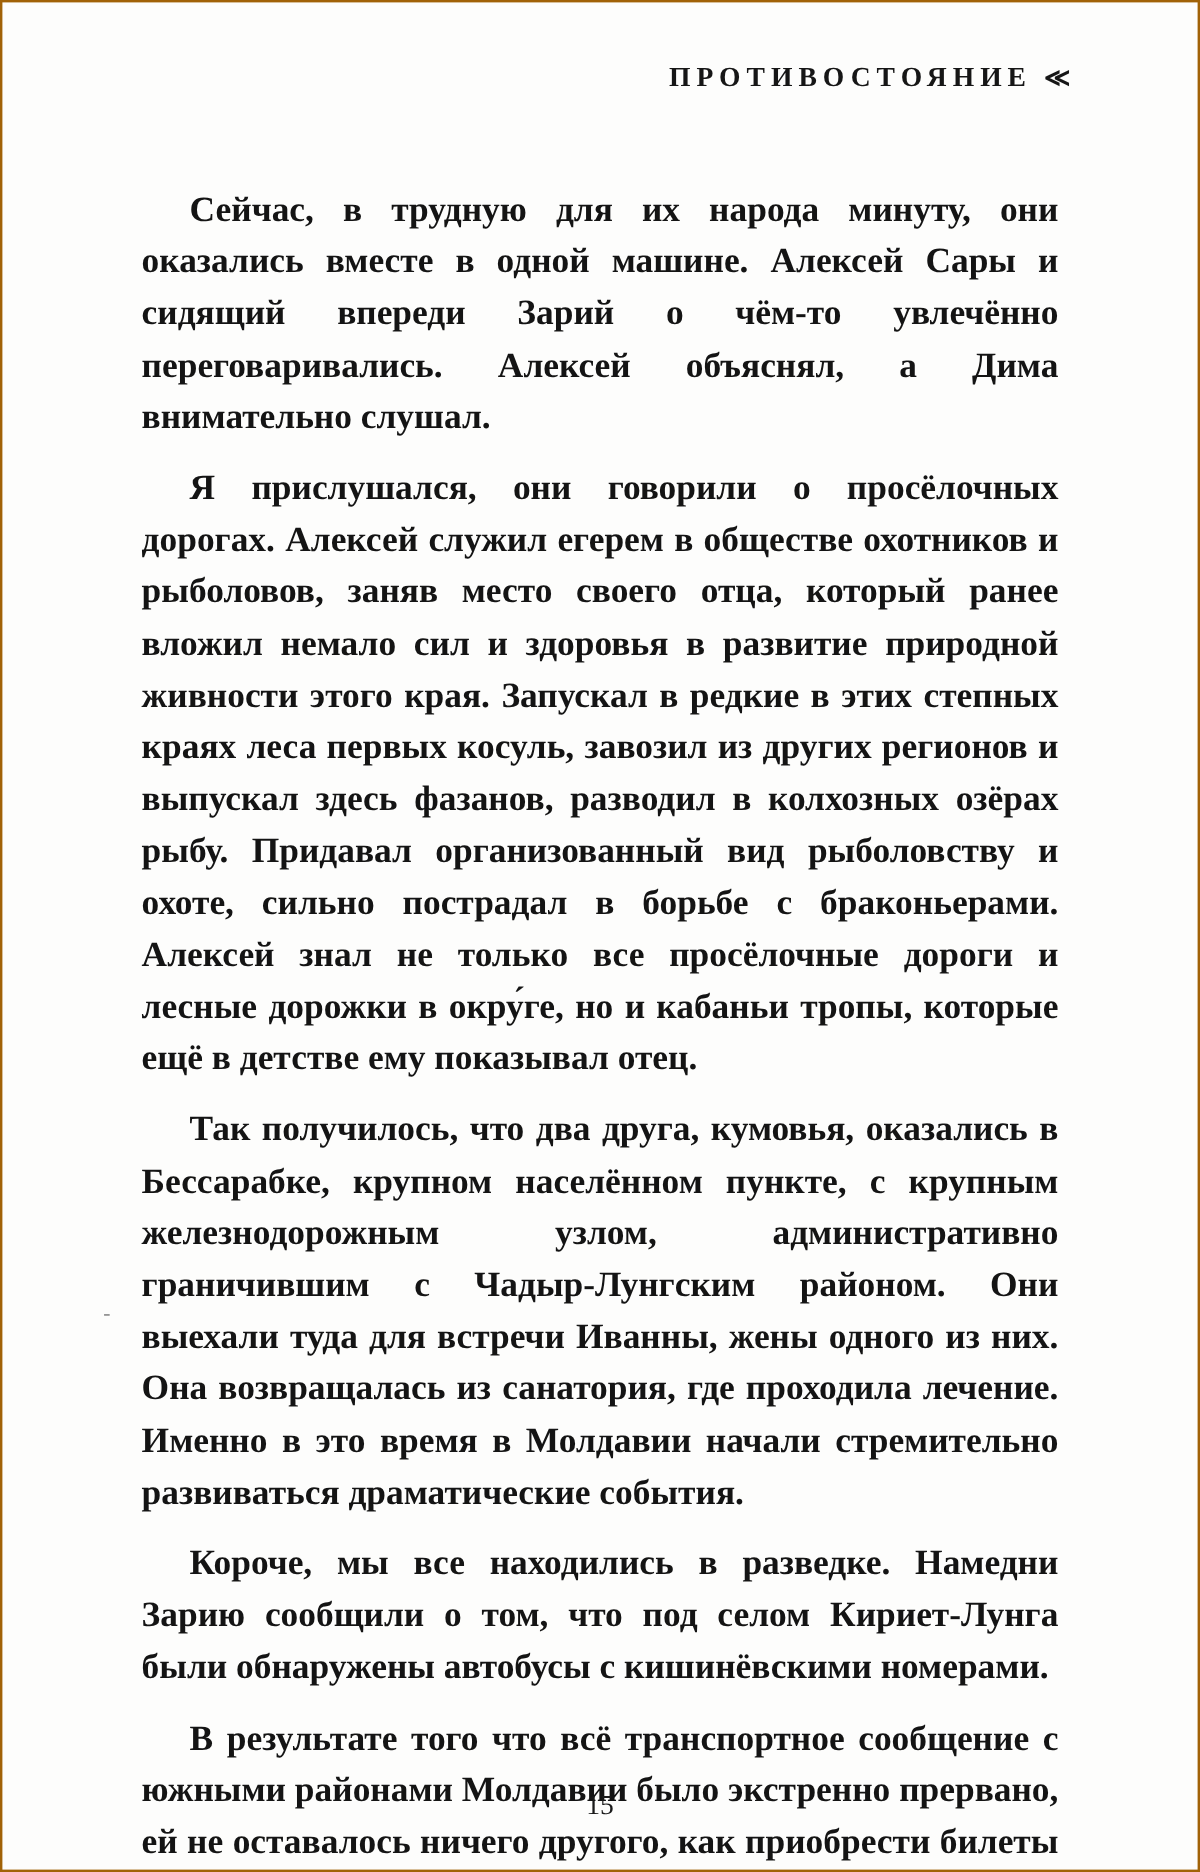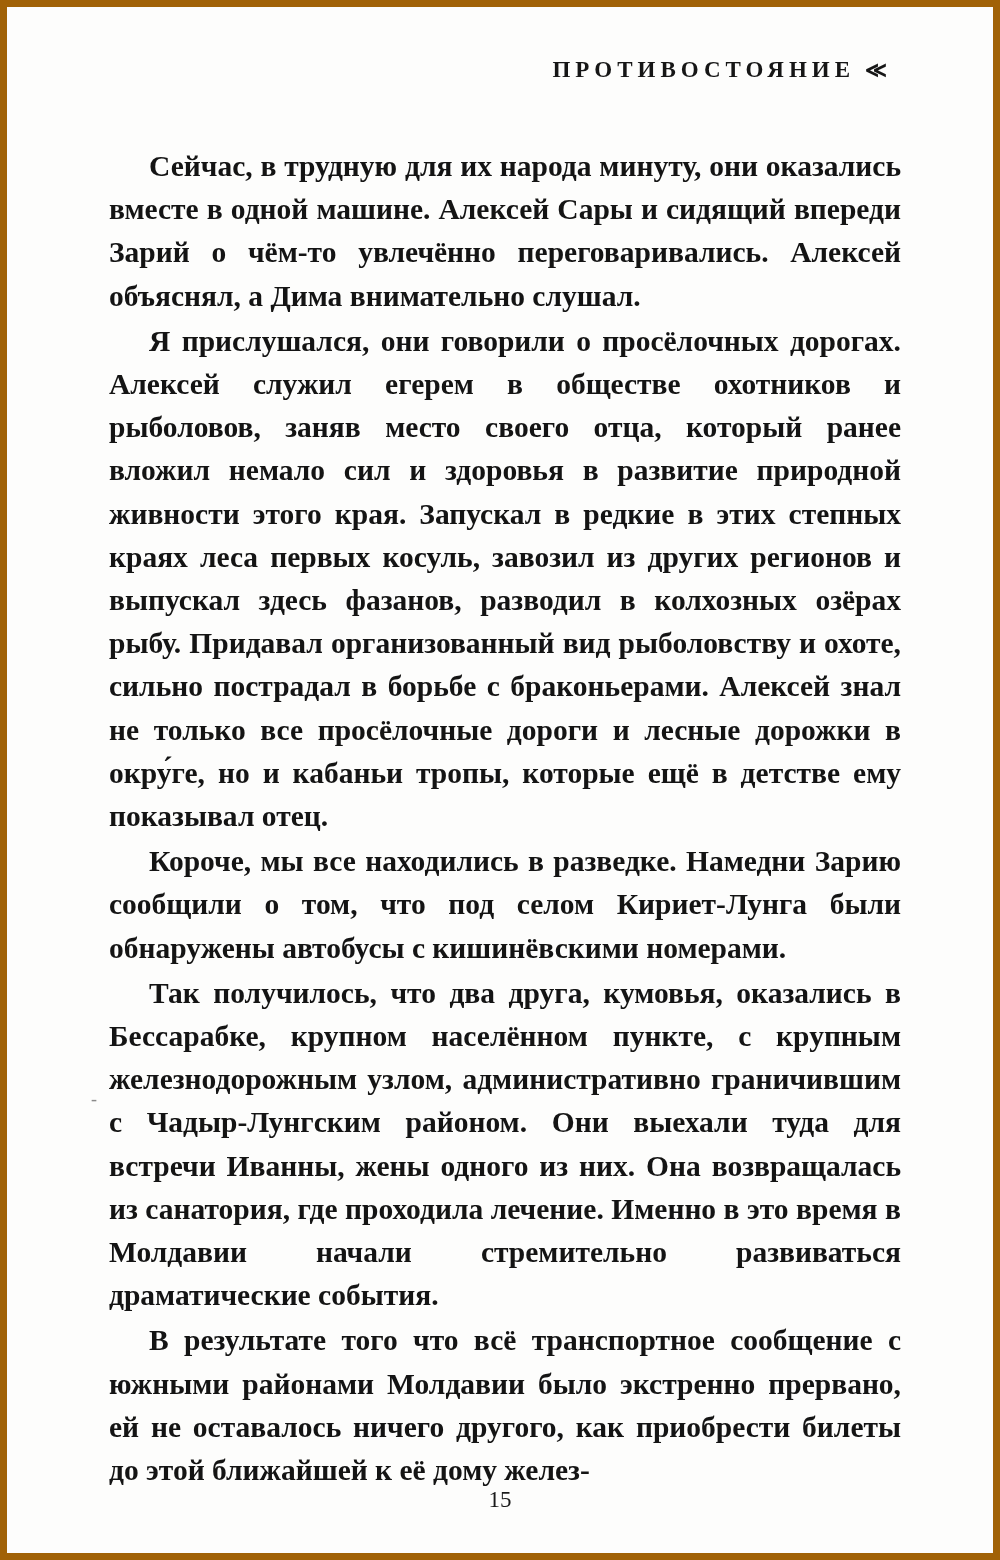--- a/index.html
+++ b/index.html
@@ -6,21 +6,21 @@
     margin: 0;
     padding: 0;
     background: #e9e9e9;
   }
   .page {
     position: relative;
     width: 1000px;
     height: 1560px;
     margin: 0 auto;
     background: #fdfdfc;
-    border: 7px solid #a16207;
+    border: 2px solid #a16207;
     box-sizing: border-box;
     font-family: "Liberation Serif", serif;
     color: #121212;
     overflow: hidden;
   }
   .running-header {
     position: absolute;
     top: 50px;
     right: 106px;
     font-size: 23px;
@@ -39,21 +39,21 @@
     top: 136px;
     left: 100px;
     width: 796px;
     font-size: 29.5px;
     font-weight: bold;
     line-height: 1.465;
     text-align: justify;
     color: #141414;
   }
   .body-text p {
-    margin: 2px;
+    margin: 16px;
     text-indent: 40px;
   }
   .scan-artifact {
     position: absolute;
     left: 84px;
     top: 1082px;
     font-size: 18px;
     color: #8a8a8a;
   }
   .page-number {
@@ -72,22 +72,22 @@
 
 <div class="page">
 
   <div class="running-header">
     <span>ПРОТИВОСТОЯНИЕ</span><span class="mark">≪</span>
   </div>
 
   <div class="body-text">
     <p>Сейчас, в трудную для их народа минуту, они оказались вместе в одной машине. Алексей Сары и сидящий впереди Зарий о чём-то увлечённо переговаривались. Алексей объяснял, а Дима внимательно слушал.</p>
     <p>Я прислушался, они говорили о просёлочных дорогах. Алексей служил егерем в обществе охотников и рыболовов, заняв место своего отца, который ранее вложил немало сил и здоровья в развитие природной живности этого края. Запускал в редкие в этих степных краях леса первых косуль, завозил из других регионов и выпускал здесь фазанов, разводил в колхозных озёрах рыбу. Придавал организованный вид рыболовству и охоте, сильно пострадал в борьбе с браконьерами. Алексей знал не только все просёлочные дороги и лесные дорожки в окру́ге, но и кабаньи тропы, которые ещё в детстве ему показывал отец.</p>
+    <p>Так получилось, что два друга, кумовья, оказались в Бессарабке, крупном населённом пункте, с крупным железнодорожным узлом, административно граничившим с Чадыр-Лунгским районом. Они выехали туда для встречи Иванны, жены одного из них. Она возвращалась из санатория, где проходила лечение. Именно в это время в Молдавии начали стремительно развиваться драматические события.</p>
     <p>Короче, мы все находились в разведке. Намедни Зарию сообщили о том, что под селом Кириет-Лунга были обнаружены автобусы с кишинёвскими номерами.</p>
-    <p>Так получилось, что два друга, кумовья, оказались в Бессарабке, крупном населённом пункте, с крупным железнодорожным узлом, административно граничившим с Чадыр-Лунгским районом. Они выехали туда для встречи Иванны, жены одного из них. Она возвращалась из санатория, где проходила лечение. Именно в это время в Молдавии начали стремительно развиваться драматические события.</p>
     <p>В результате того что всё транспортное сообщение с южными районами Молдавии было экстренно прервано, ей не оставалось ничего другого, как приобрести билеты до этой ближайшей к её дому желез-</p>
   </div>
 
   <span class="scan-artifact">-</span>
 
   <div class="page-number">15</div>
 
 </div>
 
 </body></html>

